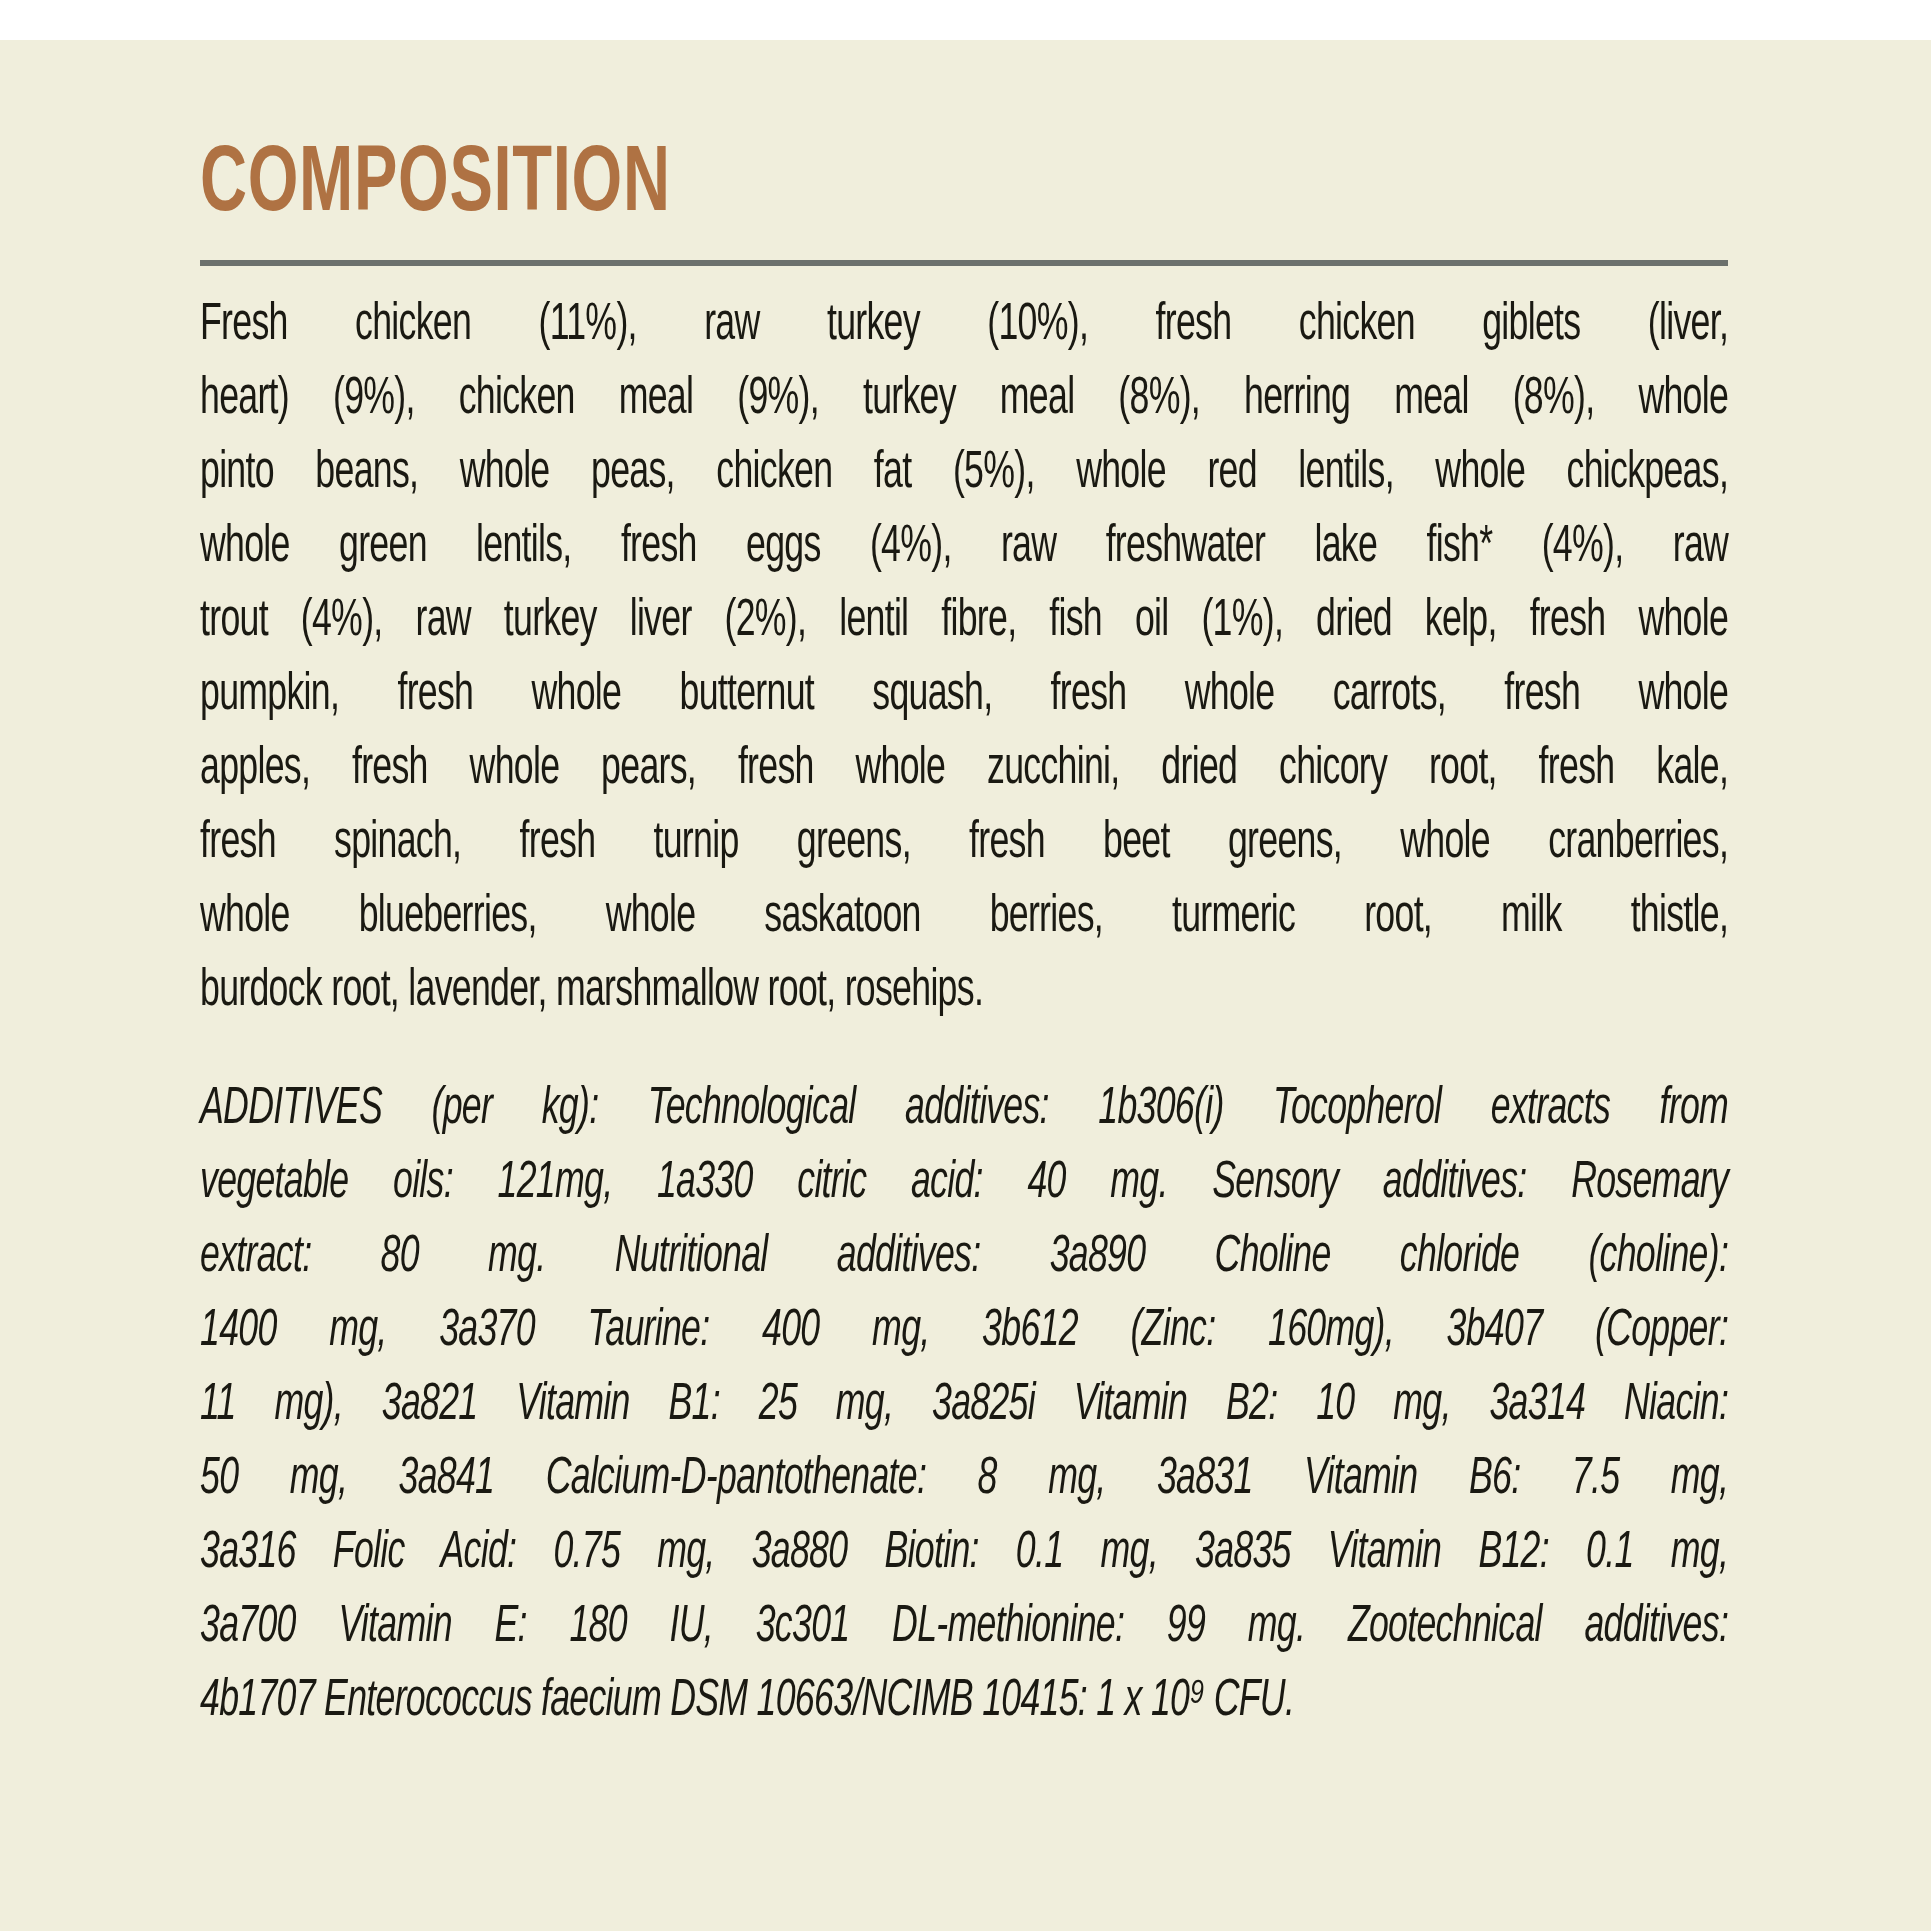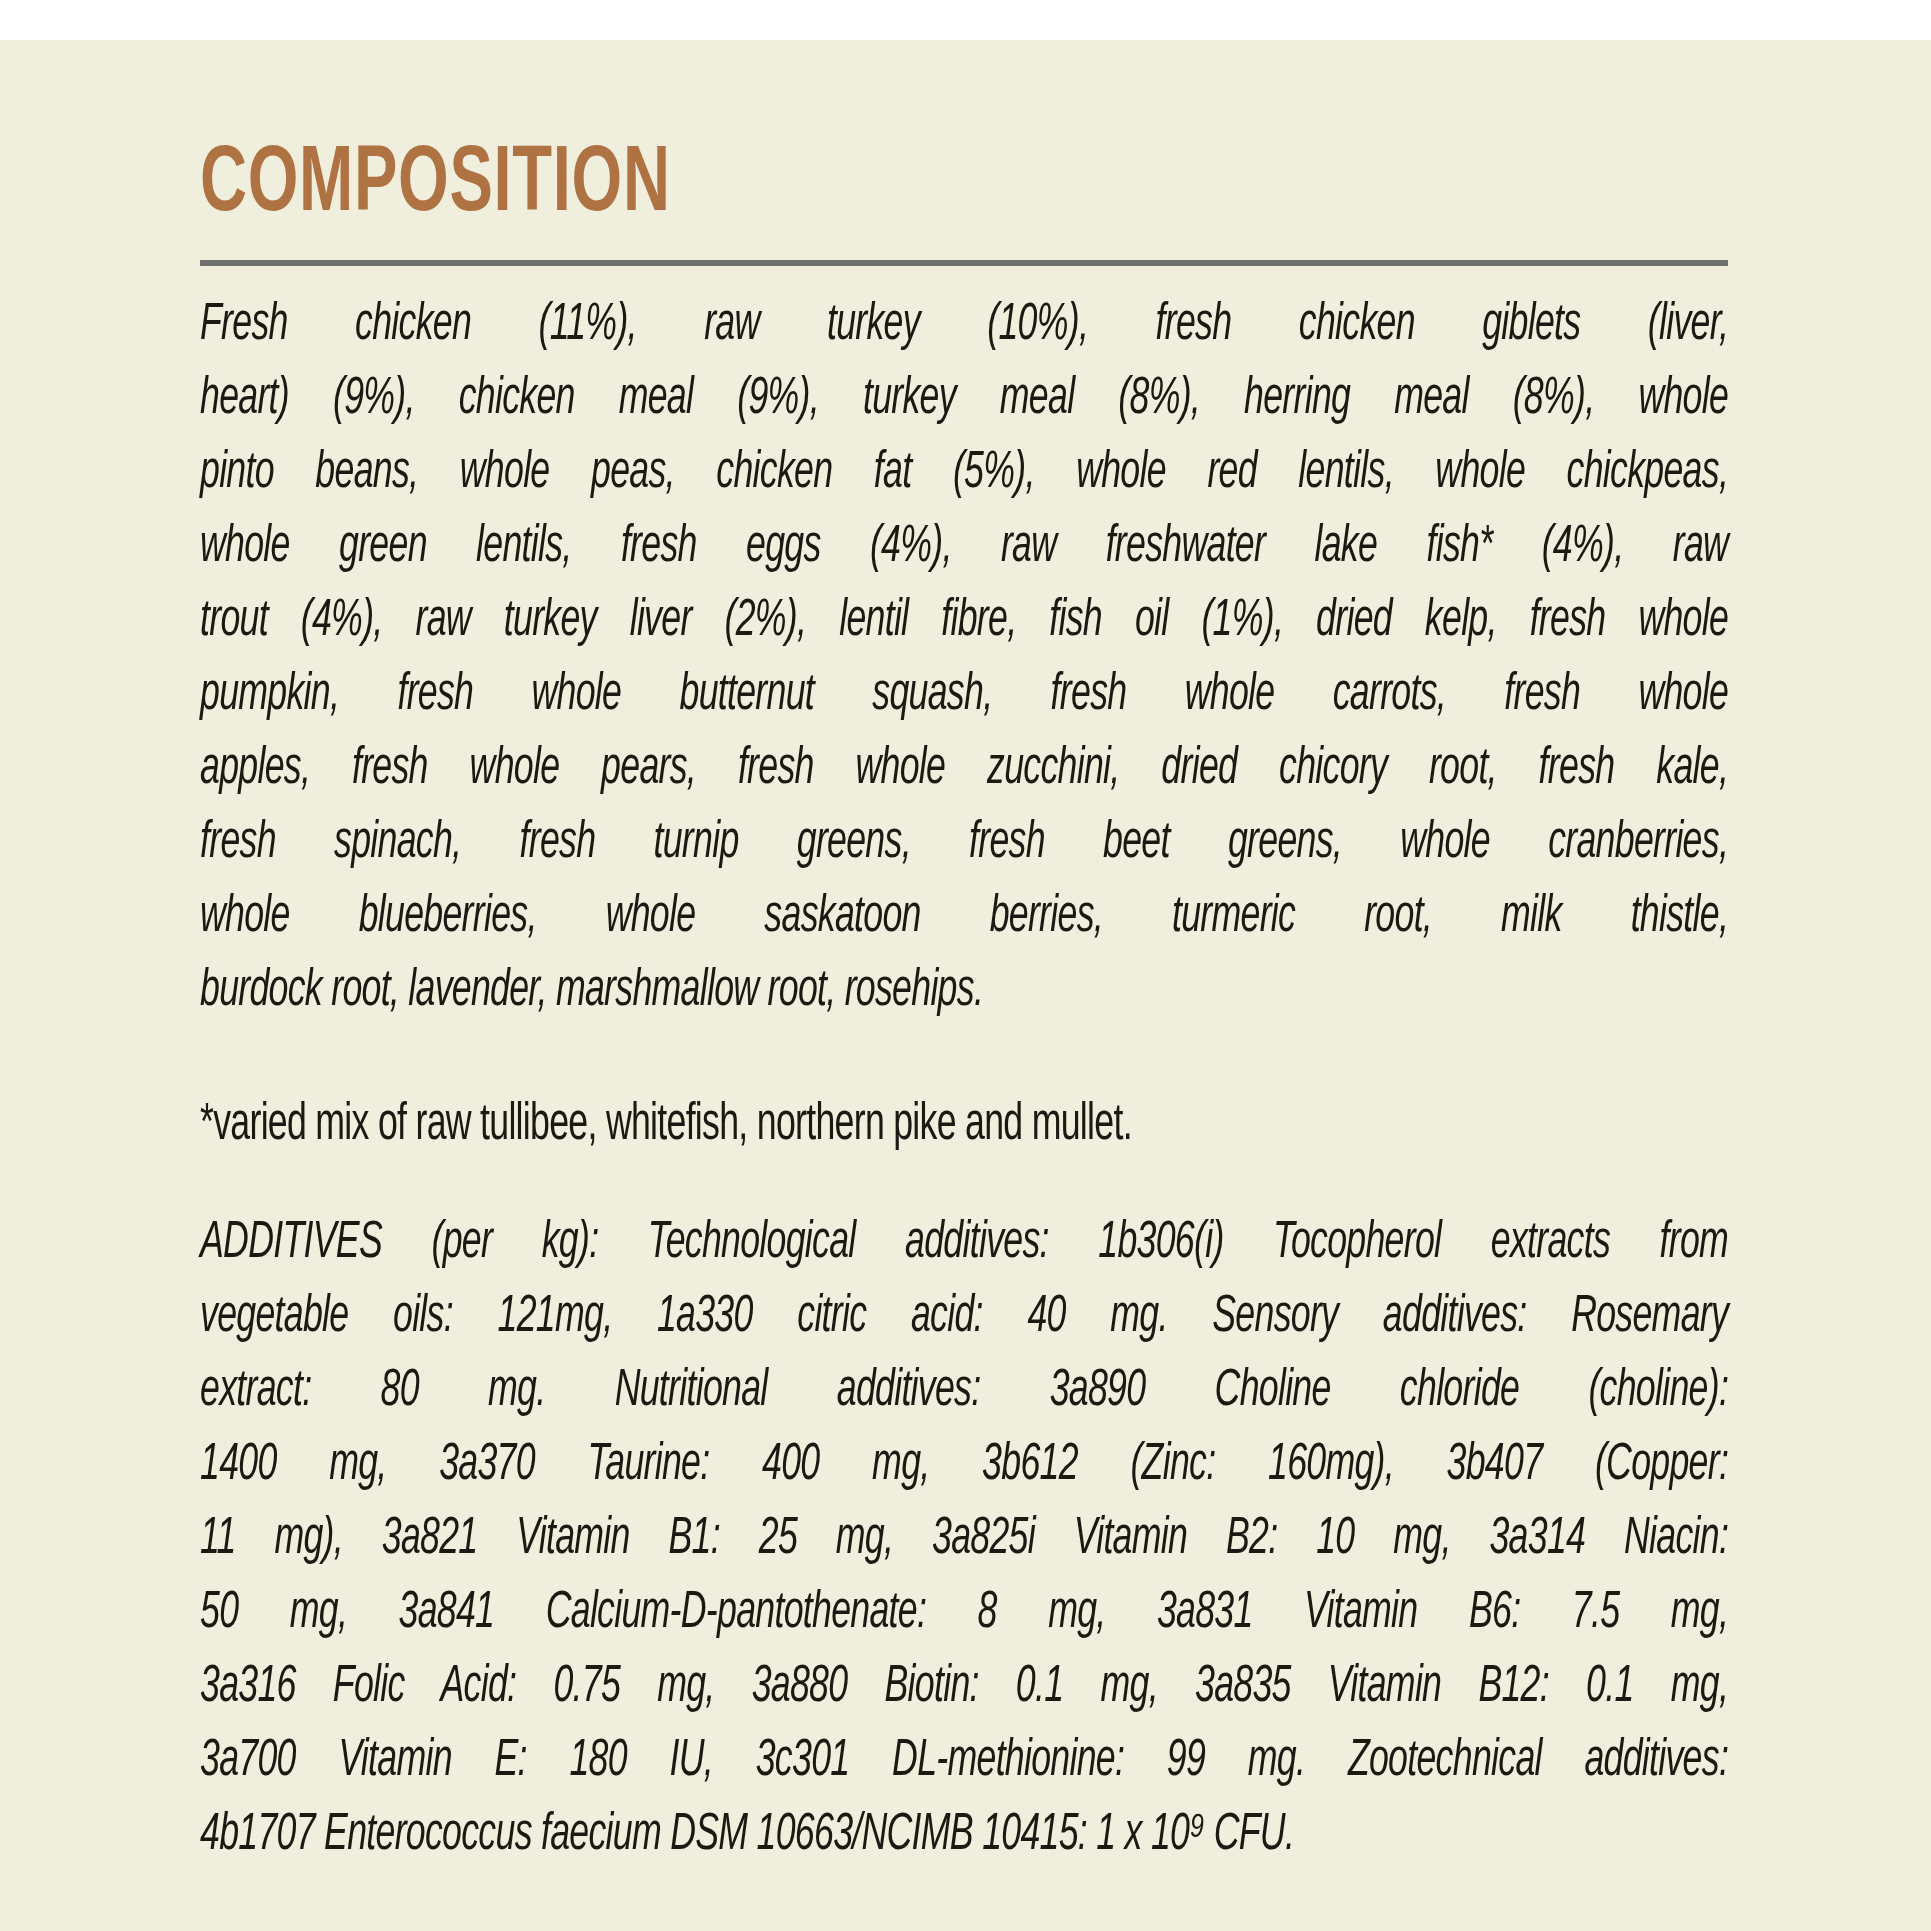--- a/index.html
+++ b/index.html
@@ -28,21 +28,21 @@
     transform: scaleX(0.70);
     transform-origin: 0 0;
   }
   .rule {
     margin-top: 35px;
     width: 1528px;
     height: 5.8px;
     background: #6C716D;
   }
   .para { margin: 0; }
-  .para.first { margin-top: 19.3px; font-style: italic; }
+  .para.first { margin-top: 19.3px; }
   .para.footnote { margin-top: 60px; }
   .para.additives { margin-top: 44px; font-style: italic; }
   .line {
     width: 2183px;               
     transform: scaleX(0.70);
     transform-origin: 0 0;
     font-size: 51px;
     line-height: 74px;
     color: #1A1912;
     letter-spacing: -0.02em;
@@ -71,23 +71,20 @@
       <div class="line">pinto beans, whole peas, chicken fat (5%), whole red lentils, whole chickpeas,</div>
       <div class="line">whole green lentils, fresh eggs (4%), raw freshwater lake fish* (4%), raw</div>
       <div class="line">trout (4%), raw turkey liver (2%), lentil fibre, fish oil (1%), dried kelp, fresh whole</div>
       <div class="line">pumpkin, fresh whole butternut squash, fresh whole carrots, fresh whole</div>
       <div class="line">apples, fresh whole pears, fresh whole zucchini, dried chicory root, fresh kale,</div>
       <div class="line">fresh spinach, fresh turnip greens, fresh beet greens, whole cranberries,</div>
       <div class="line">whole blueberries, whole saskatoon berries, turmeric root, milk thistle,</div>
       <div class="line last">burdock root, lavender, marshmallow root, rosehips.</div>
     </div>
 
-    <div class="para footnote">
-      <div class="line last">*varied mix of raw tullibee, whitefish, northern pike and mullet.</div>
-    </div>
 
     <div class="para additives">
       <div class="line">ADDITIVES (per kg): Technological additives: 1b306(i) Tocopherol extracts from</div>
       <div class="line">vegetable oils: 121mg, 1a330 citric acid: 40 mg. Sensory additives: Rosemary</div>
       <div class="line">extract: 80 mg. Nutritional additives: 3a890 Choline chloride (choline):</div>
       <div class="line">1400 mg, 3a370 Taurine: 400 mg, 3b612 (Zinc: 160mg), 3b407 (Copper:</div>
       <div class="line">11 mg), 3a821 Vitamin B1: 25 mg, 3a825i Vitamin B2: 10 mg, 3a314 Niacin:</div>
       <div class="line">50 mg, 3a841 Calcium-D-pantothenate: 8 mg, 3a831 Vitamin B6: 7.5 mg,</div>
       <div class="line">3a316 Folic Acid: 0.75 mg, 3a880 Biotin: 0.1 mg, 3a835 Vitamin B12: 0.1 mg,</div>
       <div class="line">3a700 Vitamin E: 180 IU, 3c301 DL-methionine: 99 mg. Zootechnical additives:</div>

